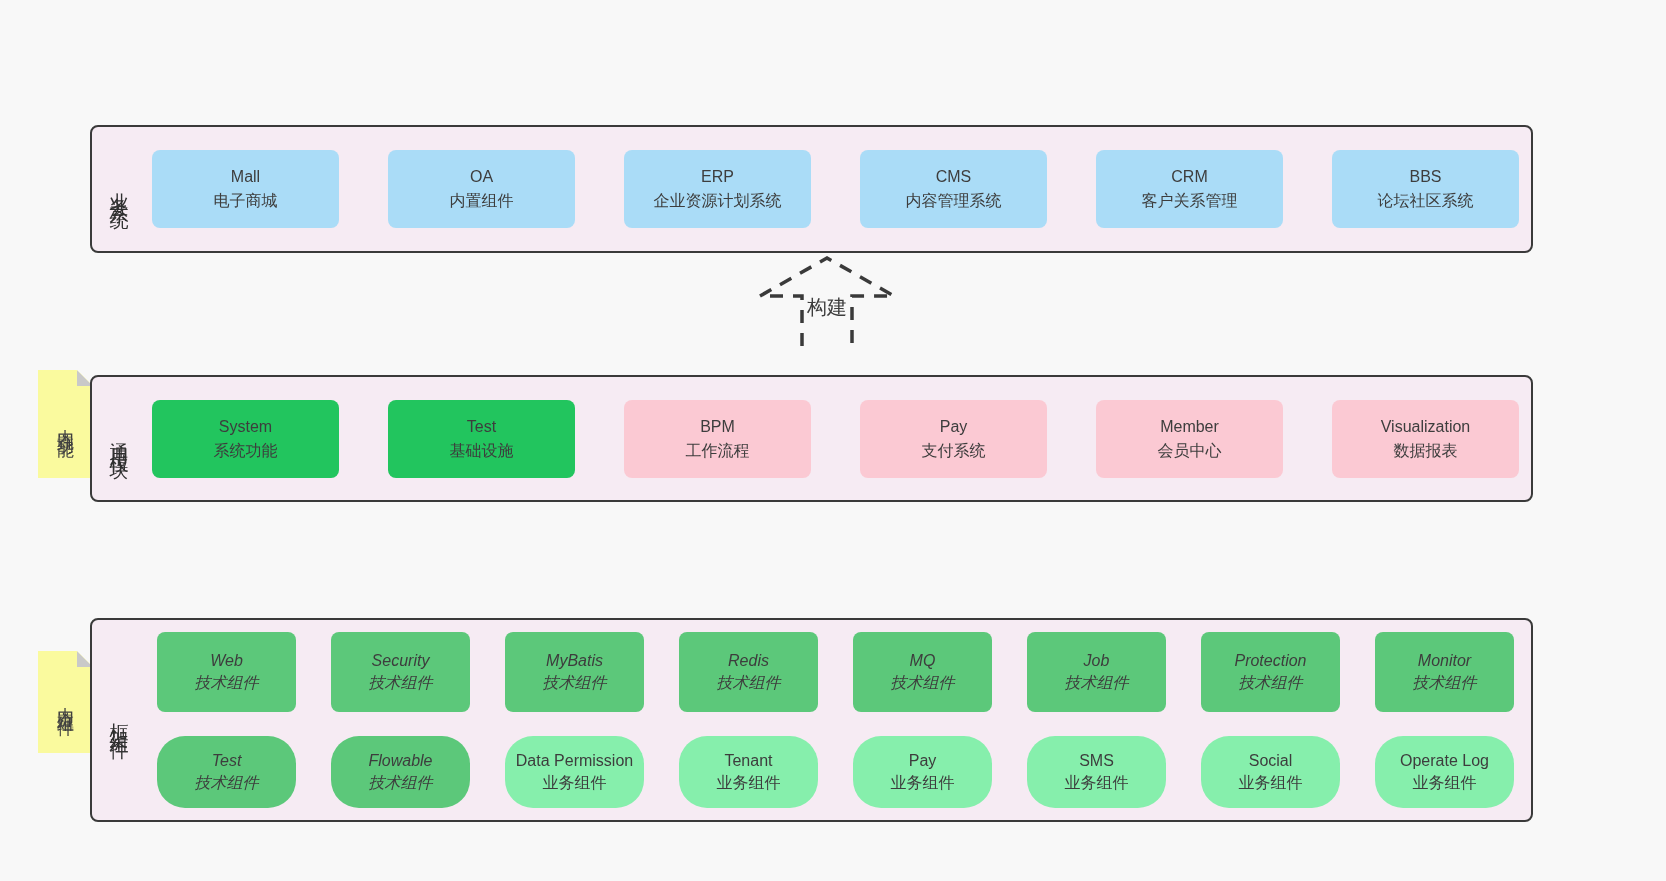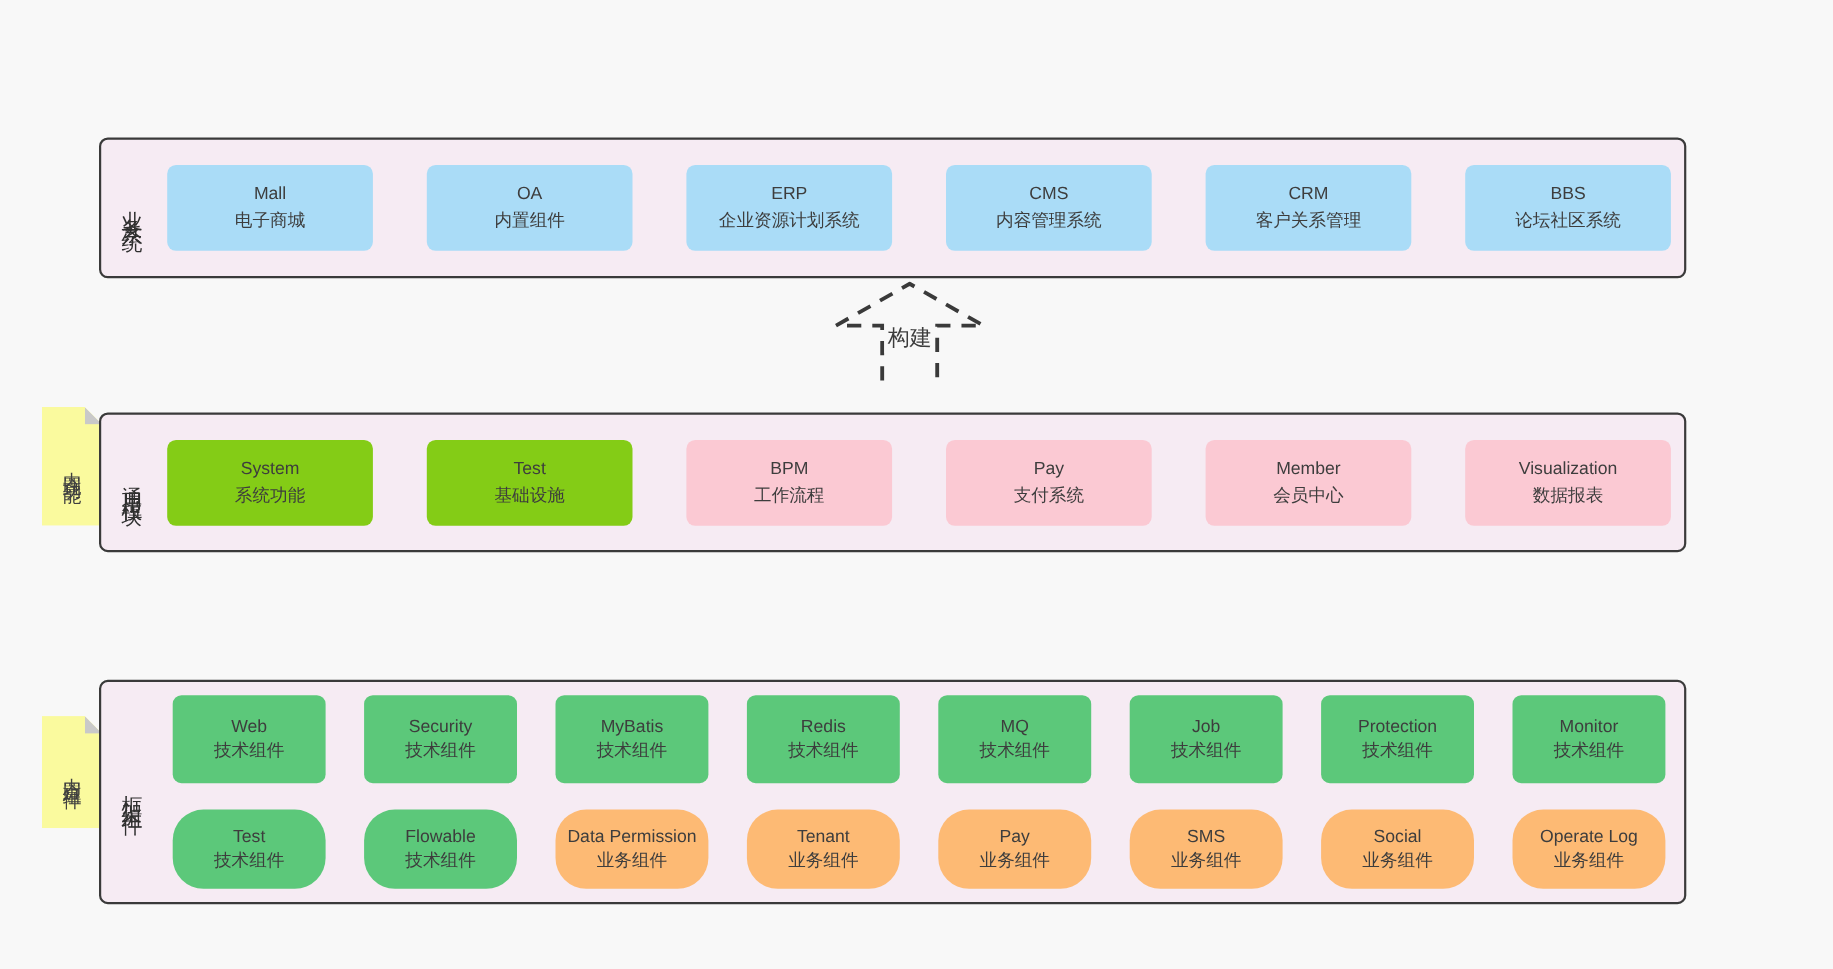--- a/index.html
+++ b/index.html
@@ -25,24 +25,24 @@
   .box{
     box-sizing:border-box; border-radius:8px; padding:4px 10px;
     display:flex; flex-direction:column; justify-content:center; align-items:center;
     text-align:center; font-size:16px; line-height:1.5; color:#3d3d3d;
   }
   .box.wide{width:187px; height:78px;}
   .box.small{width:139px; line-height:1.35;}
   .box.r1{height:80px;}
   .box.r2{height:72px;border-radius:28px;}
   .blue{background:#aadcf7;}
-  .red{background:#84cc16;text-align:center;}
+  .red{background:#22c55e;text-align:center;}
   .pink{background:#fbc9d3;}
-  .green{background:#5cc87a;}
-  .lightgreen{background:#fdba74;}
+  .green{background:#5cc87a;font-style:italic;}
+  .lightgreen{background:#86efac;}
   .sticky{
     position:absolute; width:55px; background:#fafa9e; z-index:1;
     display:flex; align-items:center; justify-content:center;
     clip-path:polygon(0 0, calc(100% - 16px) 0, 100% 16px, 100% 100%, 0 100%);
   }
   #sticky-modules{left:38px; top:370px; height:108px;}
   #sticky-framework{left:38px; top:651px; height:102px;}
   .sticky .fold{
     position:absolute; top:0; right:0; width:16px; height:16px;
     background:#c9c9c9; clip-path:polygon(0 0, 100% 100%, 0 100%);

